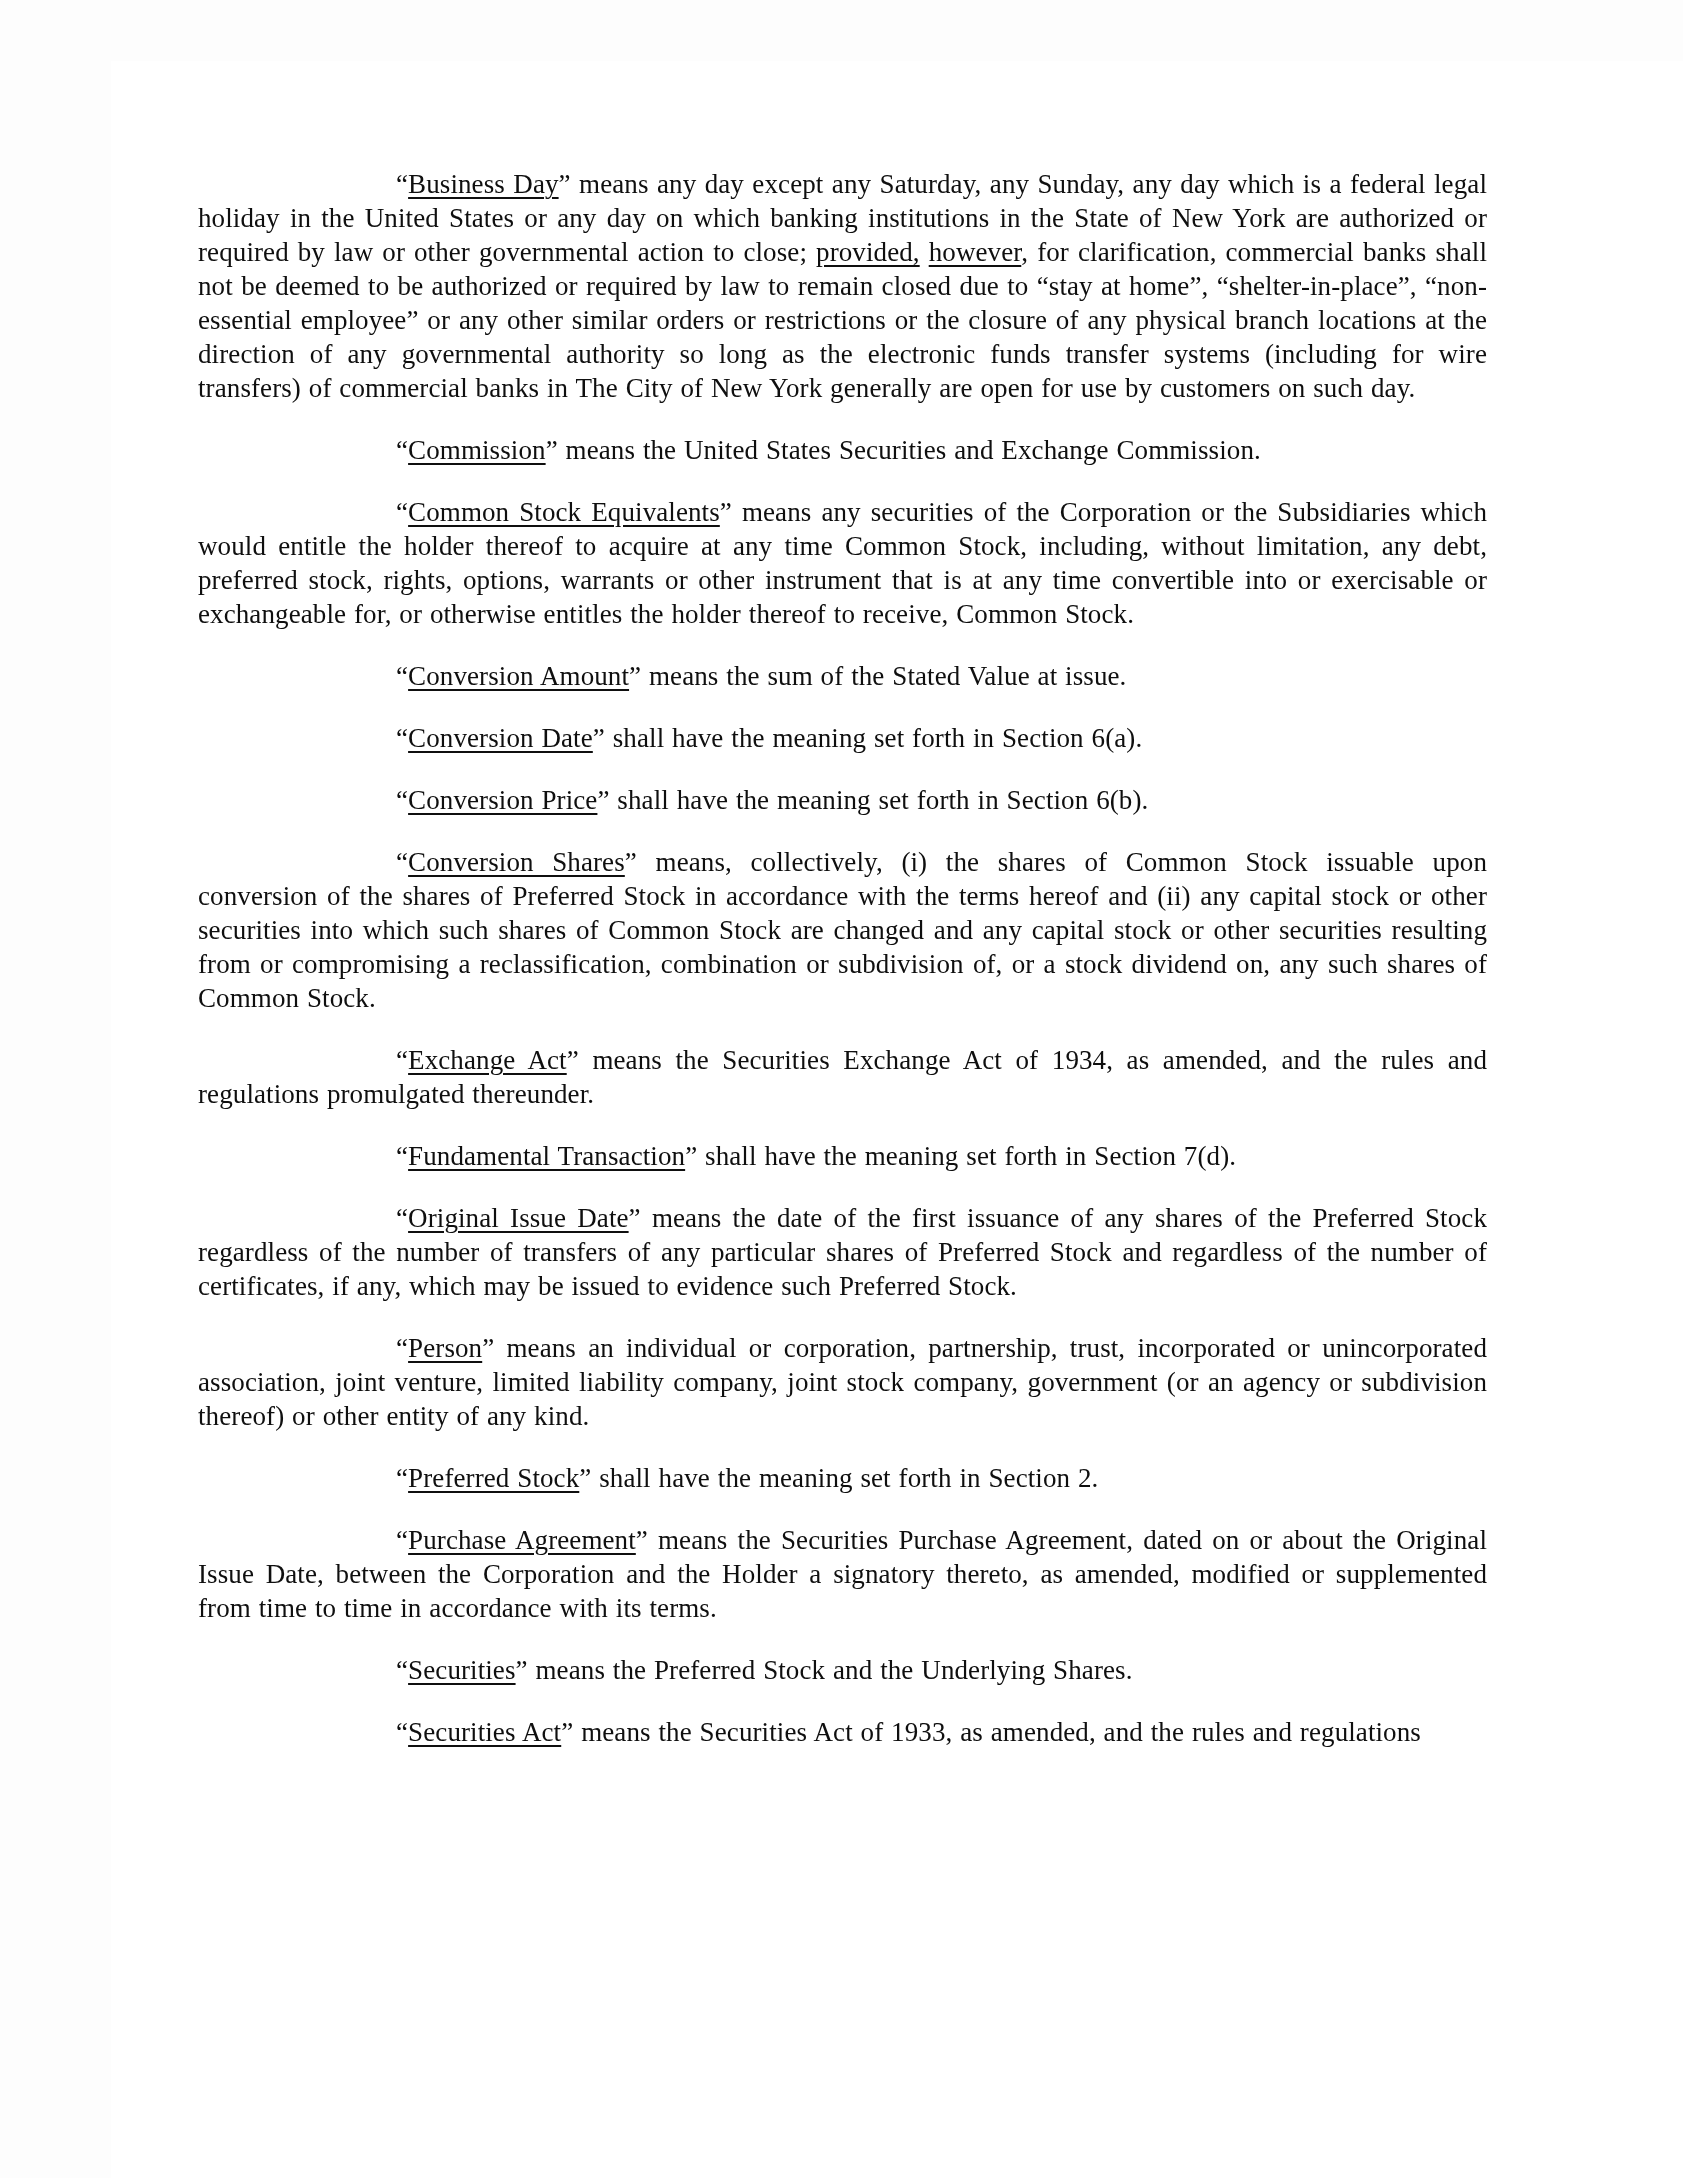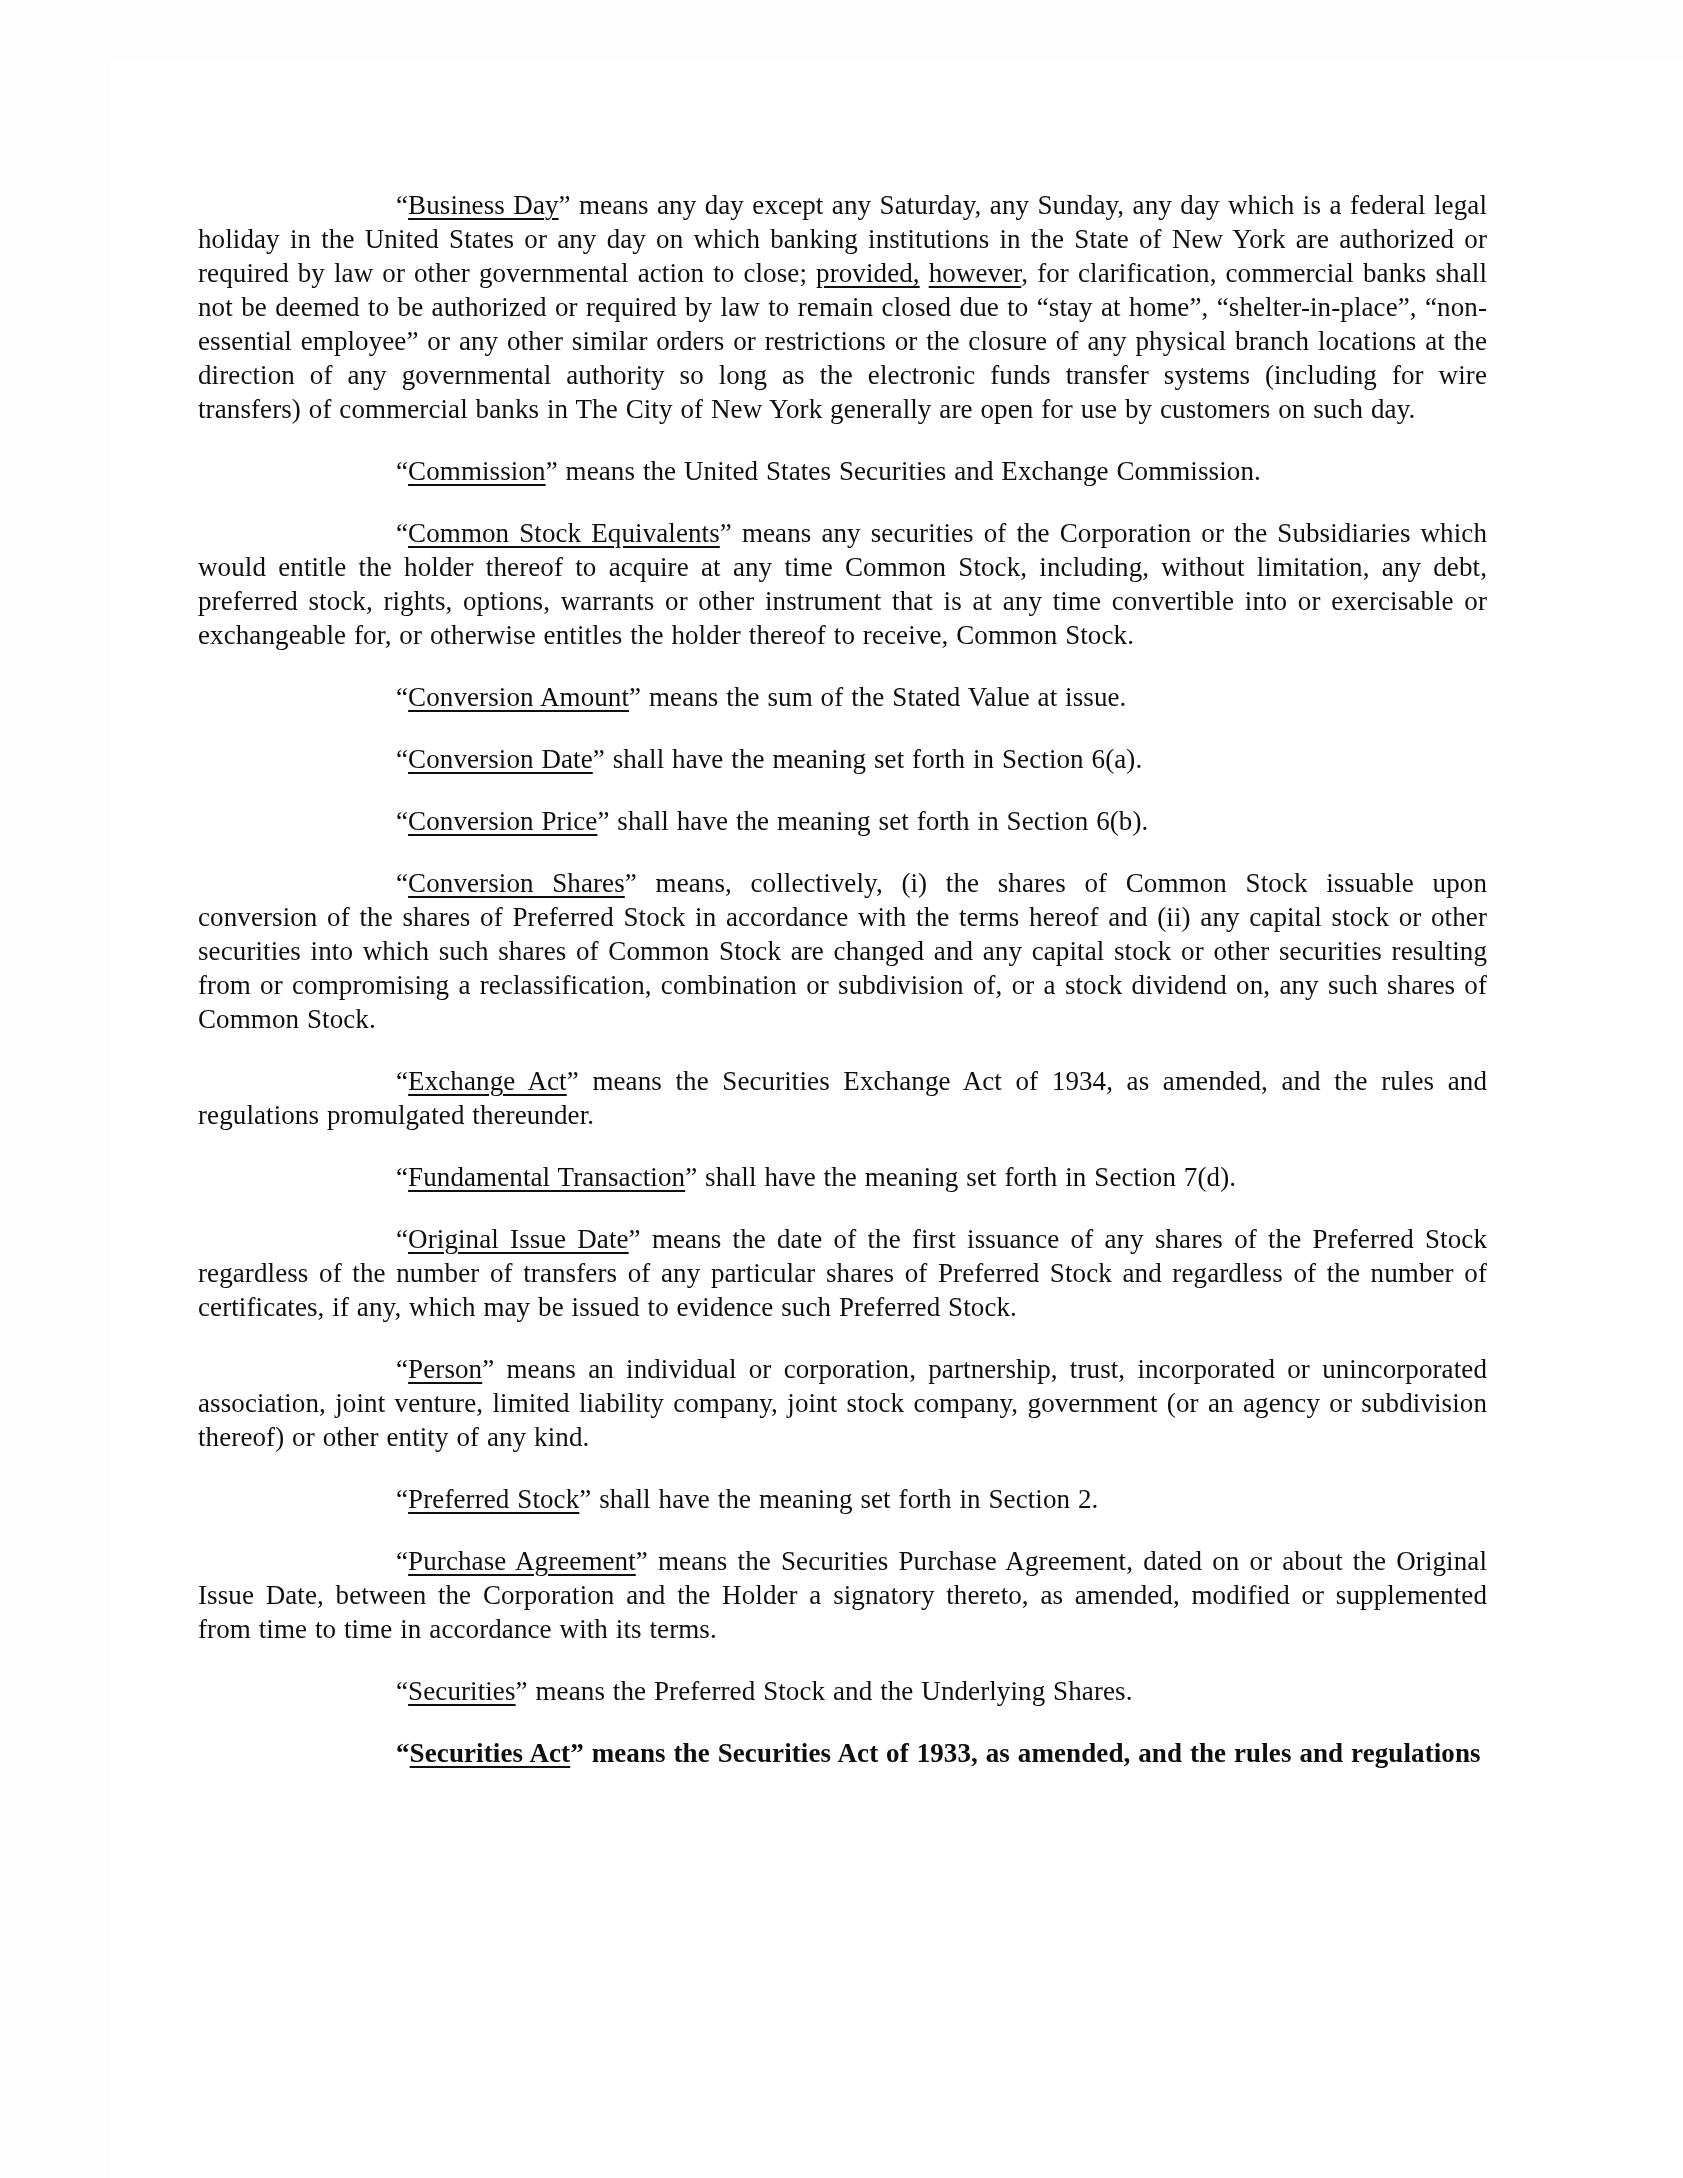--- a/index.html
+++ b/index.html
@@ -18,36 +18,35 @@
     position: absolute;
     left: 111px;
     top: 61px;
     right: 0;
     bottom: 0;
     background: #ffffff;
   }
   .doc-content {
     position: absolute;
     left: 198px;
-    top: 188px;
+    top: 167px;
     width: 1289px;
     color: #0f0f0f;
     font-size: 27px;
     line-height: 34px;
   }
   .doc-content p {
     margin: 0 0 28px 0;
     text-align: justify;
     text-indent: 198px;
     letter-spacing: 0.1px;
     word-spacing: 1px;
   }
   .doc-content p:last-child {
     margin-bottom: 6px;
-    font-weight: bold;
   }
   .u {
     text-decoration: underline;
     text-underline-offset: 4px;
     text-decoration-thickness: 2px;
   }
   .whiteout-patch {
     position: absolute;
     left: 792px;
     top: 2035px;

